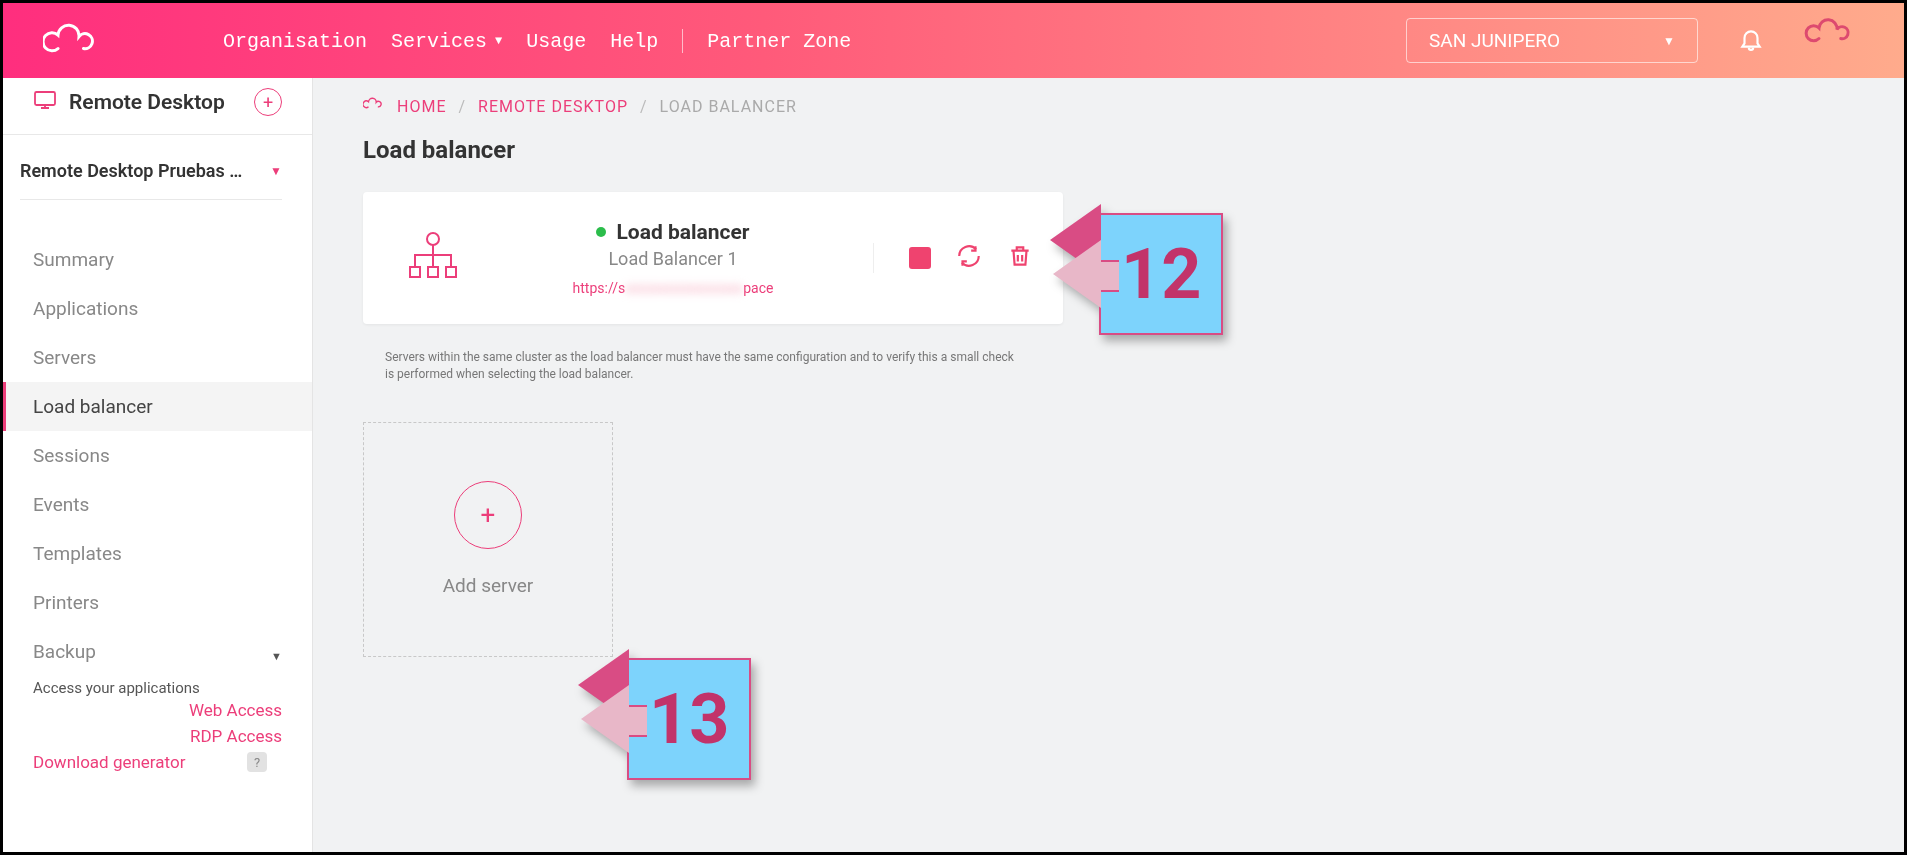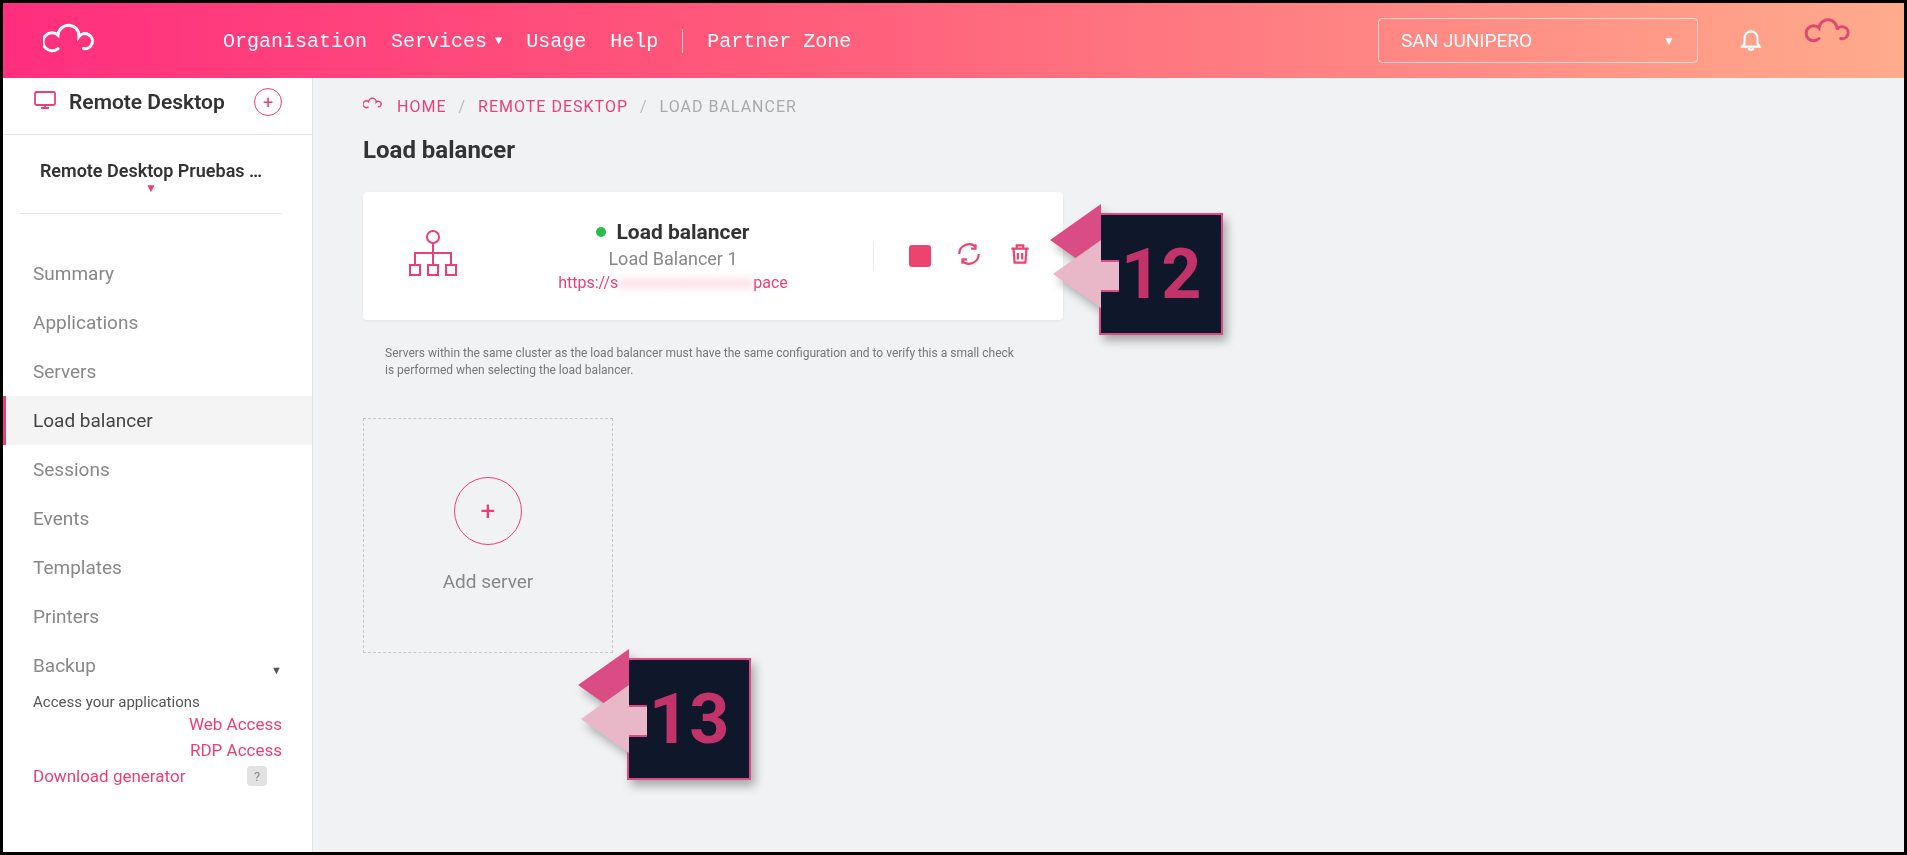--- a/index.html
+++ b/index.html
@@ -24,21 +24,21 @@
   .logo svg { width: 60px; height: 40px; }
   .nav { display: flex; align-items: flex-end; gap: 24px; font-size: 20px; font-family: Liberation Mono, monospace; }
   .nav-item { color: #fff; cursor: pointer; display:flex; align-items:center; gap:8px;}
   .nav-item .caret-down { font-size:12px; }
   .nav-divider { width:1px; height:24px; background: rgba(255,255,255,0.6); }
   .header-right { margin-left:auto; display:flex; align-items:center; gap:40px; }
   .workspace-select {
     border: 1px solid rgba(255,255,255,0.6);
     border-radius: 4px;
     padding: 10px 22px;
-    width: 320px;
+    width: 292px;
     display:flex; justify-content:space-between; align-items:center;
     font-size:19px; color:#fff; cursor:pointer;
   }
   .bell { cursor:pointer; }
   .brand-right { font-size:28px; color:#d83b6b; font-weight:600; letter-spacing:2px;}
 
   .layout { display:flex; height: calc(100% - 75px); }
   .sidebar {
     width: 310px;
     background:#fff;
@@ -55,22 +55,22 @@
   .sidebar-header h3 { font-size:21px; font-weight:600; color:#333; flex:1; }
   .plus-circle {
     width:28px; height:28px; border-radius:50%;
     border:1.5px solid #ec3e7a; display:flex; align-items:center; justify-content:center;
     color:#ec3e7a; font-size:18px; cursor:pointer;
   }
   .project-select {
     margin: 25px 30px 20px 17px;
     padding-bottom:18px;
     border-bottom:1px solid #e8e8e8;
-    display:flex; align-items:center;
-    font-size:18px; font-weight:600; color:#333; cursor:pointer;flex-direction:column;
+    display:flex; justify-content:space-between; align-items:center;
+    font-size:18px; font-weight:600; color:#333; cursor:pointer;
   }
   .project-select .caret-small { color:#ec3e7a; font-size:12px; }
   .sidebar-nav { flex:1; overflow-y:auto; padding-top:15px; position:relative; }
   .sidebar-nav-item {
     padding: 13px 30px;
     font-size:19px; color:#888;
     cursor:pointer;
     display:flex; align-items:flex-end; justify-content:space-between;
   }
   .sidebar-nav-item.active {
@@ -107,21 +107,21 @@
     width:700px;
     padding: 28px 30px;
     display:flex; align-items:center;
   }
   .lb-icon { width:80px; text-align:center; color:#ec3e7a; }
   .lb-info { flex:1; text-align:center; padding:0 10px; }
   .lb-title-row { display:flex; align-items:center; justify-content:center; gap:10px; }
   .status-dot { width:10px; height:10px; border-radius:50%; background:#2bbd4b; }
   .lb-title { font-size:21px; font-weight:700; color:#333; }
   .lb-sub { font-size:18px; color:#888; margin-top:4px; }
-  .lb-url { display:block; font-size:16px; color:#ec3e7a; margin-top:4px; cursor:pointer; }
+  .lb-url { display:block; font-size:14px; color:#ec3e7a; margin-top:11px; cursor:pointer; }
   .lb-url .blur { filter: blur(4px); color:#f6a6bb; }
   .lb-actions {
     border-left:1px solid #eee;
     padding-left:35px;
     display:flex; align-items:center; gap:25px;
   }
   .action-btn { cursor:pointer; color:#ef436f; }
   .action-stop { width:22px; height:22px; background:#ef436f; border-radius:3px; }
   .action-refresh svg, .action-delete svg { width:26px; height:26px; }
 
@@ -167,21 +167,21 @@
   }
   .callout .arrow-border {
     position:absolute; left:-3px; top:-36px;
     width:0; height:0;
     border-top:36px solid transparent;
     border-bottom:36px solid transparent;
     border-right:51px solid #d94c84;
     z-index:-1;
   }
   .callout .box {
-    background:#0f172a;
+    background:#7dd3fc;
     border:2px solid #d94c84;
     padding: 18px 20px;
     font-size:70px; font-weight:700;
     color:#c2336a;
     margin-left:-2px;
   }
 </style>
 </head>
 <body>
 

